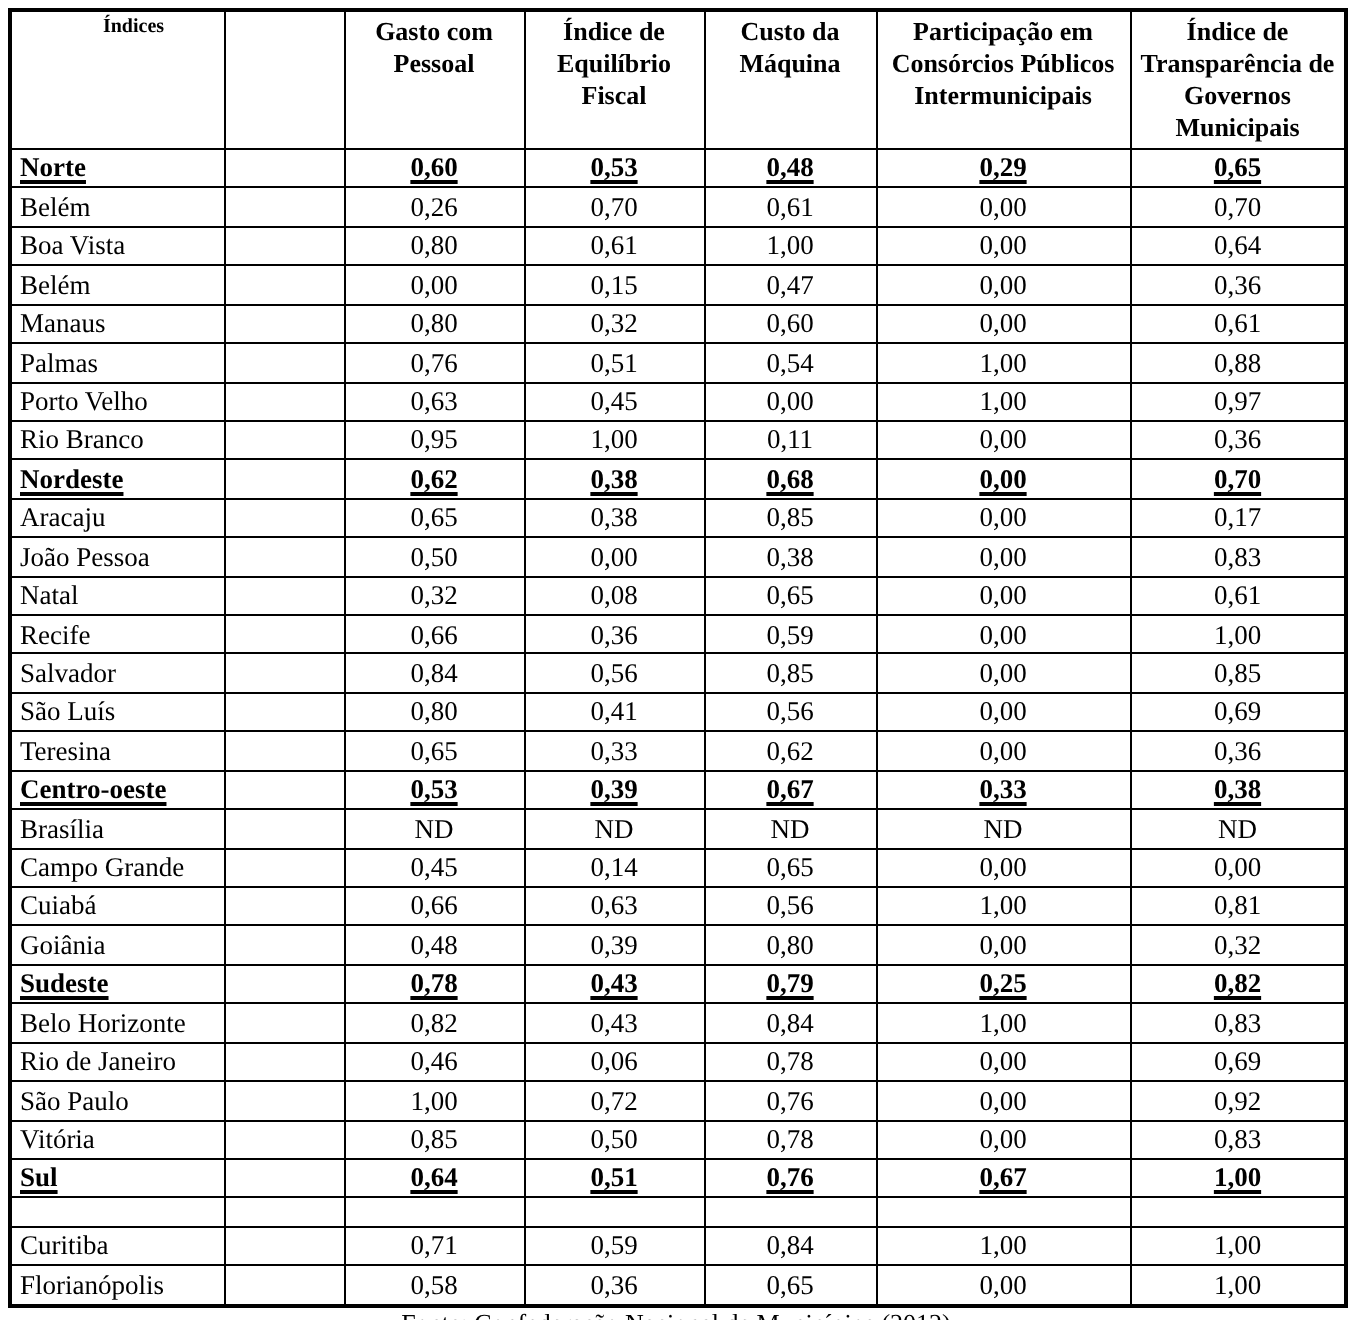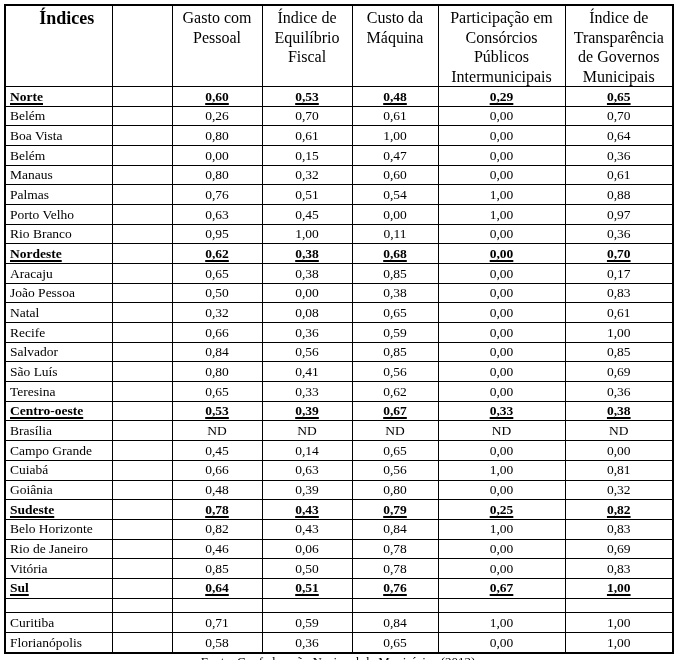--- a/index.html
+++ b/index.html
@@ -27,28 +27,28 @@
   }
   th, td {
     border: 1px solid #000;
     padding: 0;
     overflow: hidden;
   }
   thead th {
     height: 66px;
     vertical-align: top;
     text-align: center;
-    font-weight: normal;
-    font-size: 16px;
+    font-weight: bold;
+    font-size: 13px;
     line-height: 1.22;
     padding-top: 2px;
   }
   thead th.indices-head {
     font-weight: bold;
-    font-size: 18px;
+    font-size: 10px;
     padding-left: 16px;
   }
   tbody td {
     font-size: 13.5px;
     text-align: center;
     vertical-align: middle;
     height: 17.6px;
     line-height: 1;
   }
   tbody td.label {
@@ -313,20 +313,29 @@
       <tr class="city">
         <td class="label"><span>Rio de Janeiro</span></td>
         <td></td>
         <td><span>0,46</span></td>
         <td><span>0,06</span></td>
         <td><span>0,78</span></td>
         <td><span>0,00</span></td>
         <td><span>0,69</span></td>
       </tr>
       <tr class="city">
+        <td class="label"><span>São Paulo</span></td>
+        <td></td>
+        <td><span>1,00</span></td>
+        <td><span>0,72</span></td>
+        <td><span>0,76</span></td>
+        <td><span>0,00</span></td>
+        <td><span>0,92</span></td>
+      </tr>
+      <tr class="city">
         <td class="label"><span>Vitória</span></td>
         <td></td>
         <td><span>0,85</span></td>
         <td><span>0,50</span></td>
         <td><span>0,78</span></td>
         <td><span>0,00</span></td>
         <td><span>0,83</span></td>
       </tr>
       <tr class="region">
         <td class="label"><span>Sul</span></td>

